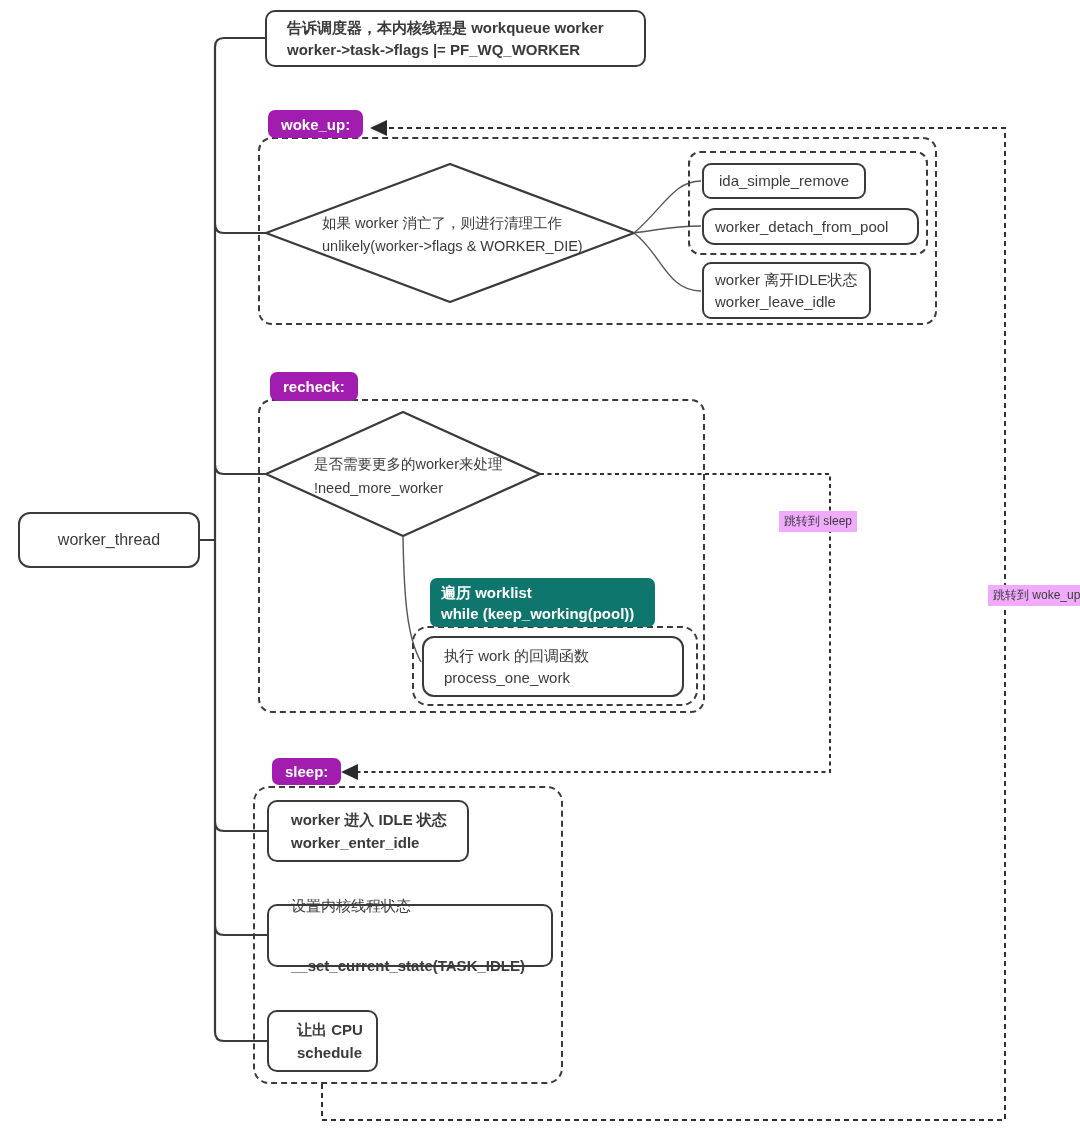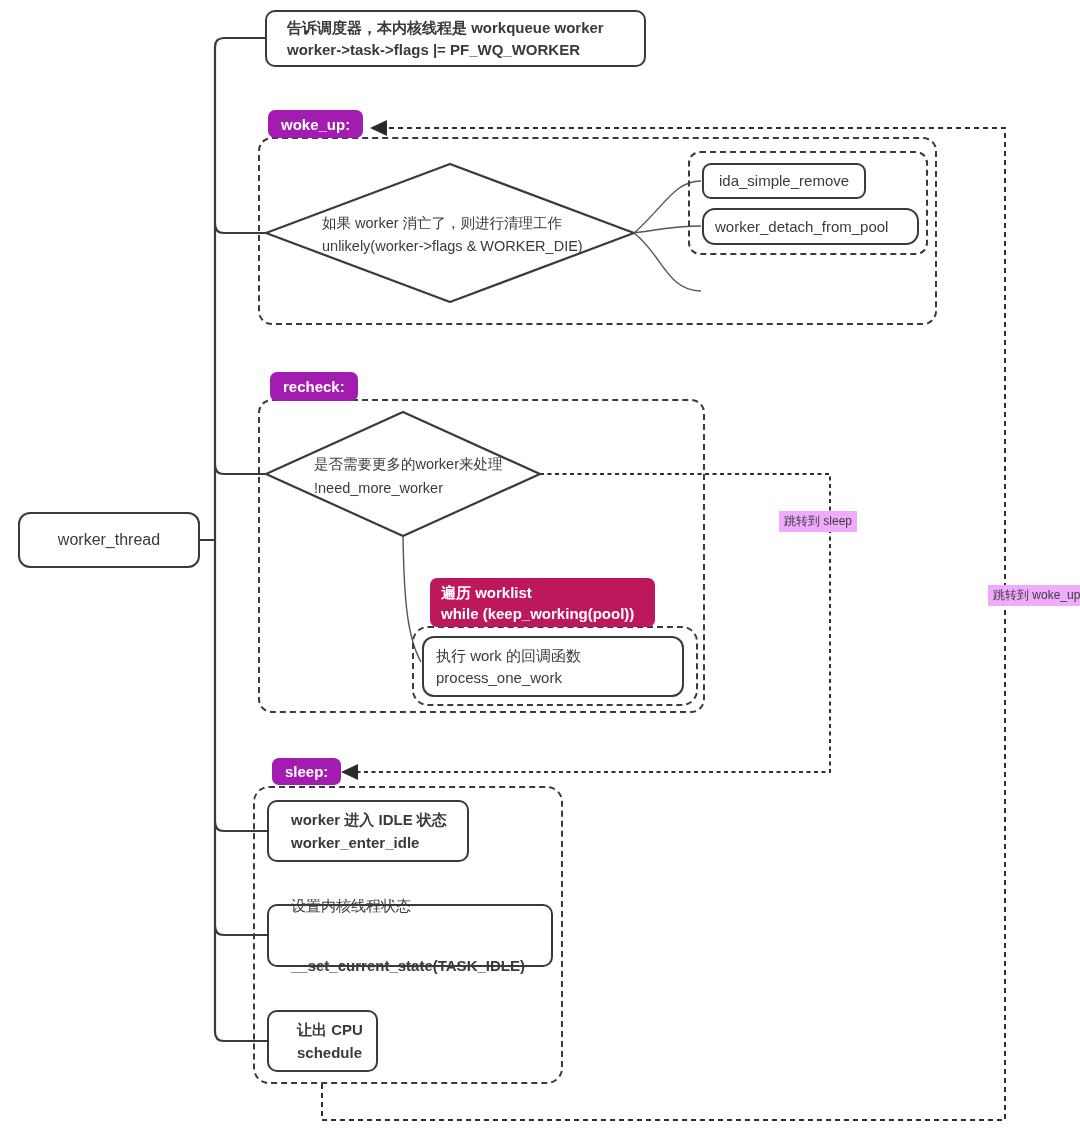--- a/index.html
+++ b/index.html
@@ -41,21 +41,21 @@
     font-size: 15px;
     border-radius: 7px;
     display: flex;
     align-items: center;
     padding: 0 13px;
     white-space: nowrap;
     z-index: 4;
   }
   .darkbox {
     position: absolute;
-    background: #be185d;
+    background: #0f766e;
     color: #ffffff;
     font-weight: bold;
     font-size: 15px;
     line-height: 21px;
     border-radius: 7px;
     display: flex;
     flex-direction: column;
     justify-content: center;
     padding-left: 11px;
     z-index: 4;
@@ -127,39 +127,43 @@
   <div class="dashed-zone" style="left:688px; top:151px; width:240px; height:104px; border-radius:12px;"></div>
 
   <div class="node z3" style="left:702px; top:163px; width:164px; height:36px; padding-left:15px; border-radius:9px;">
     <div class="ln">ida_simple_remove</div>
   </div>
 
   <div class="node z3" style="left:702px; top:208px; width:217px; height:37px; padding-left:11px; border-radius:13px;">
     <div class="ln">worker_detach_from_pool</div>
   </div>
 
+  <div class="node z3" style="left:702px; top:262px; width:169px; height:57px; padding-left:11px; border-radius:9px;">
+    <div class="ln">worker 离开IDLE状态</div>
+    <div class="ln">worker_leave_idle</div>
+  </div>
 
   <div class="tag" style="left:270px; top:372px; height:29px;">
     <span>recheck:</span>
   </div>
   <div class="dashed-zone" style="left:258px; top:399px; width:447px; height:314px;"></div>
 
   <div class="diamond-text" style="left:314px; top:452px; line-height:24px;">
     <div class="ln">是否需要更多的worker来处理</div>
     <div class="ln">!need_more_worker</div>
   </div>
 
   <div class="dashed-zone" style="left:412px; top:626px; width:286px; height:80px; border-radius:16px; z-index:2;"></div>
 
   <div class="darkbox" style="left:430px; top:578px; width:225px; height:49px;">
     <div class="ln">遍历 worklist</div>
     <div class="ln">while (keep_working(pool))</div>
   </div>
 
-  <div class="node z3" style="left:422px; top:636px; width:262px; height:61px; padding-left:12px; border-radius:12px;">
+  <div class="node z3" style="left:422px; top:636px; width:262px; height:61px; padding-left:20px; border-radius:12px;">
     <div class="ln">执行 work 的回调函数</div>
     <div class="ln">process_one_work</div>
   </div>
 
   <div class="node z3" style="left:18px; top:512px; width:182px; height:56px; border-radius:12px; align-items:center; font-weight:normal; font-size:16px;">
     <div class="ln">worker_thread</div>
   </div>
 
   <div class="tag" style="left:272px; top:758px; height:27px;">
     <span>sleep:</span>

